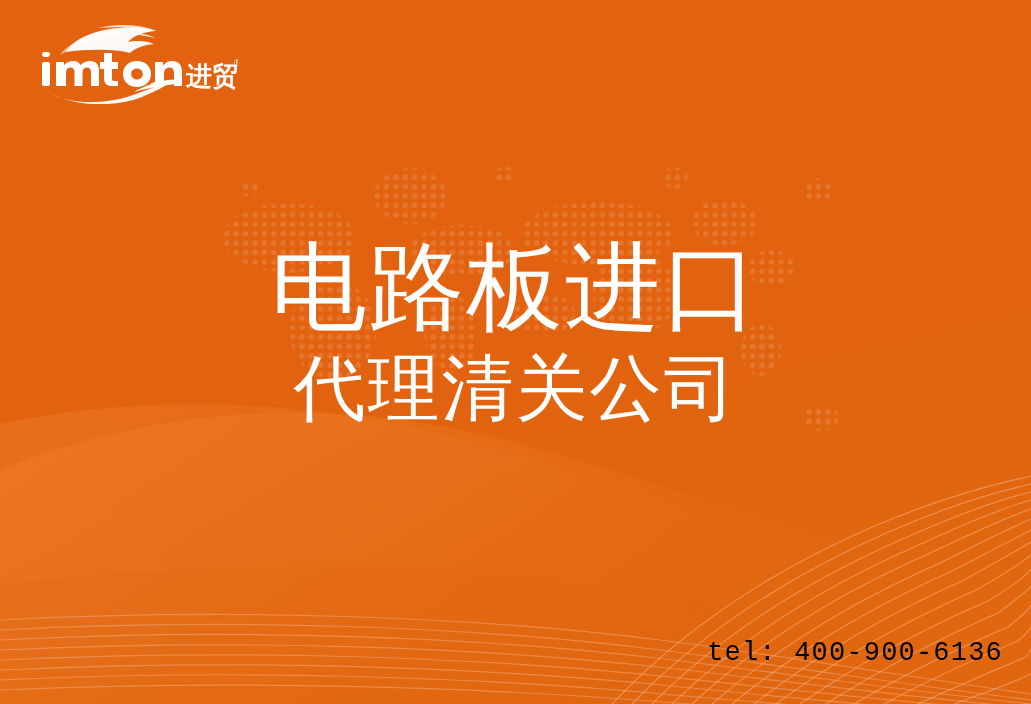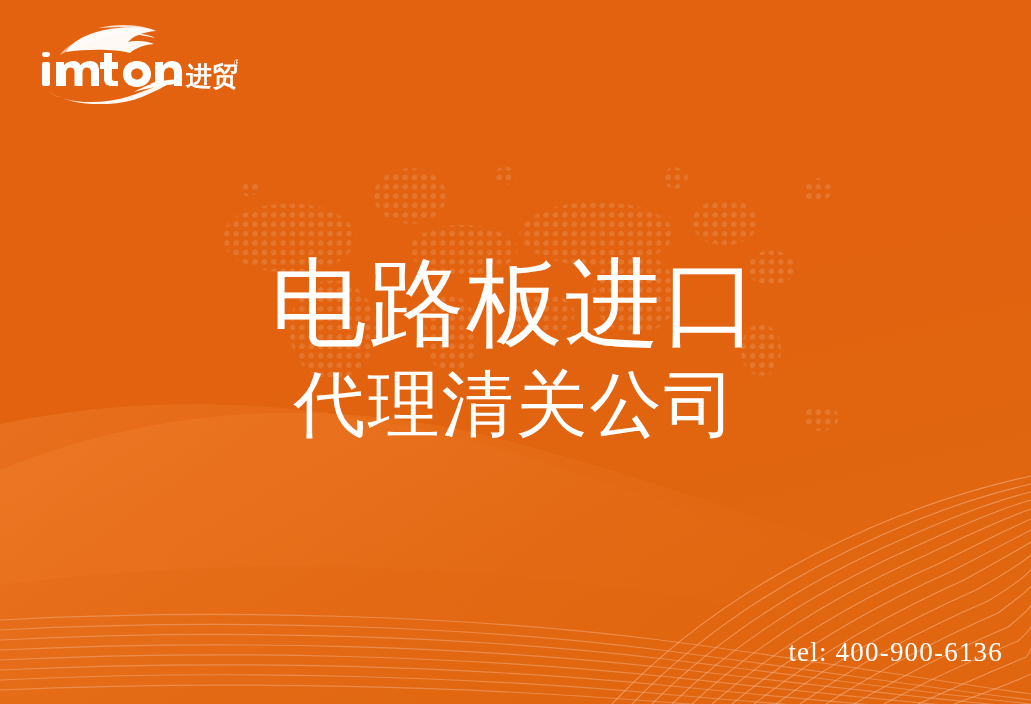--- a/index.html
+++ b/index.html
@@ -87,43 +87,43 @@
     font-family: "Liberation Sans", "DejaVu Sans", sans-serif;
     font-weight: 300;
     line-height: 1.22;
     letter-spacing: 2px;
   }
   #headline .hl-line {
     display: block;
     font-size: 96px;
     white-space: nowrap;
   }
-  #headline .hl-line-1 { font-size: 96px; margin-top: 16px; }
+  #headline .hl-line-1 { font-size: 96px; }
   #headline .hl-line-2 { font-size: 72px; }
 
   
   #logo {
     position: absolute;
     left: 38px;
     top: 22px;
     width: 200px;
     height: 82px;
   }
   #logo svg { display: block; }
 
   
   #tel {
     position: absolute;
     right: 28px;
     bottom: 36px;
-    color: #ffffff;
+    color: #000000;
     font-size: 27px;
     font-weight: 400;
     letter-spacing: 1.2px;
-    font-family: Liberation Serif, serif;
+    font-family: Liberation Mono, monospace;
     white-space: nowrap;
   }
 </style>
 </head>
 <body>
 
 <div id="banner">
 
   <svg class="layer" width="1031" height="704" viewBox="0 0 1031 704" preserveAspectRatio="none">
     <defs>

